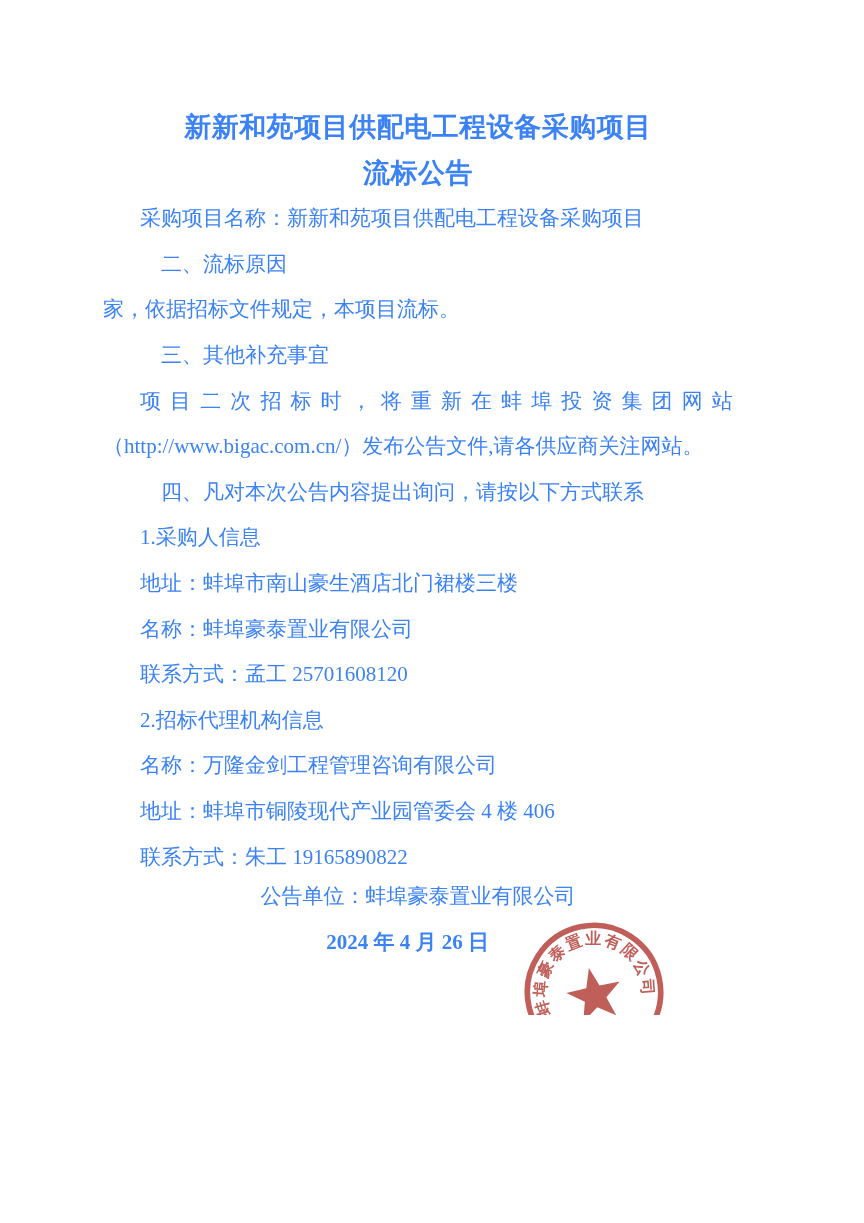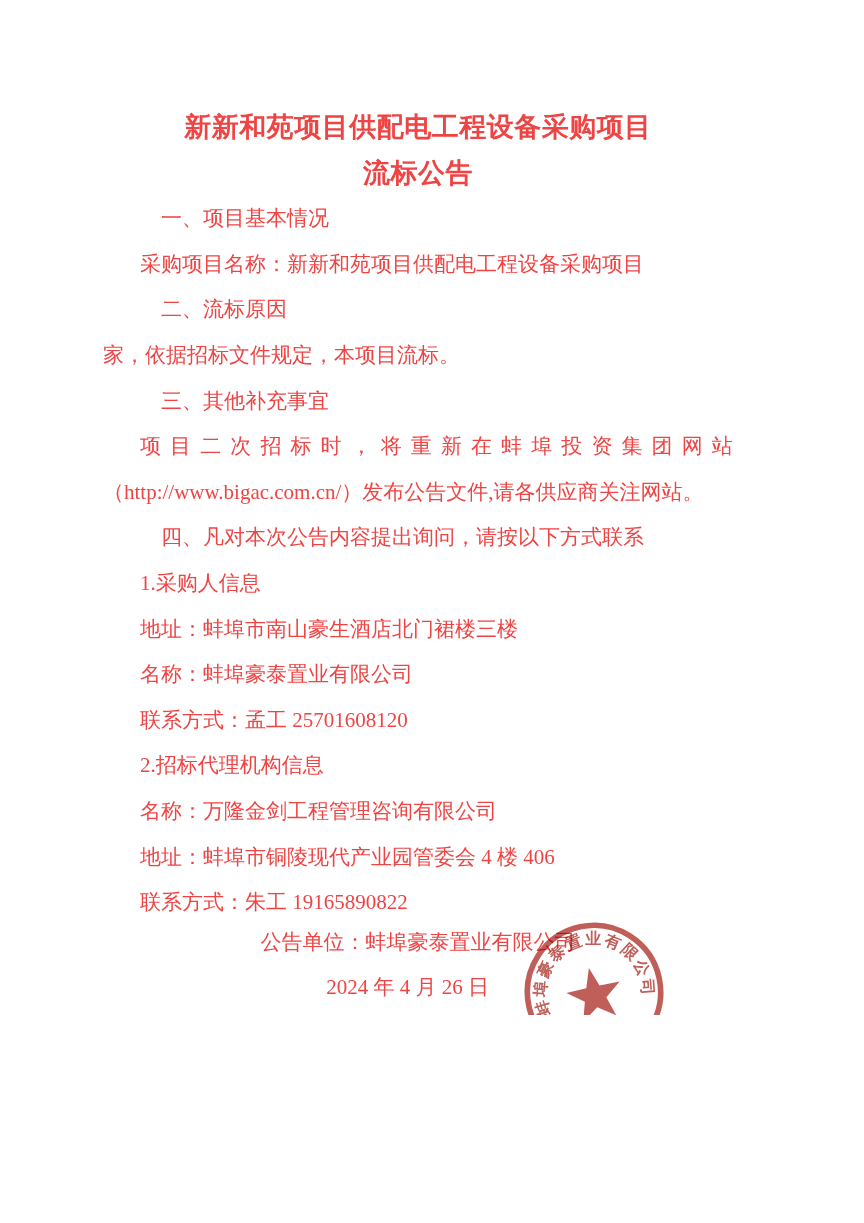--- a/index.html
+++ b/index.html
@@ -2,57 +2,56 @@
 <html><head>
 <meta charset="utf-8">
 <style>
   html,body{margin:0;padding:0;background:#ffffff;}
   .page{
     position:relative;
     width:864px;height:1015px;
     background:#ffffff;
     overflow:hidden;
     font-family:"Liberation Serif", serif;
-    color:#ef4444;
+    color:#3b82f6;
   }
   .content{padding:105px 131px 0 103px;}
   .title{
     margin:0;height:45.6px;line-height:45.6px;
     font-size:27px;font-weight:bold;text-align:center;
     letter-spacing:0.5px;
   }
   .line{
     height:45.6px;line-height:45.6px;
     font-size:21px;white-space:nowrap;
   }
   .ind-h{padding-left:58px;}   
   .ind-b{padding-left:37px;}   
   .justify-chars{display:flex;justify-content:space-between;white-space:normal;}
   .right{text-align:center;}
   .announcer{margin-top:-6px;}
-  .date{padding-right:21px;}
+  .date{padding-right:21px;font-weight:bold;}
   .seal{
     position:absolute;
     left:512px;top:910px;
     width:164px;height:164px;
     mix-blend-mode:multiply;
     opacity:0.85;
     pointer-events:none;
   }
 </style>
 </head>
 <body>
 
 <div class="page">
   <div class="content">
 
     <h1 class="title">新新和苑项目供配电工程设备采购项目</h1>
     <h1 class="title">流标公告</h1>
 
-    <div class="line ind-h">一、项目基本情况</div>
     <div class="line ind-b">采购项目名称：新新和苑项目供配电工程设备采购项目</div>
     <div class="line ind-h">二、流标原因</div>
     <div class="line">家，依据招标文件规定，本项目流标。</div>
     <div class="line ind-h">三、其他补充事宜</div>
     <div class="line ind-b justify-chars">
         <span>项</span>
         <span>目</span>
         <span>二</span>
         <span>次</span>
         <span>招</span>

